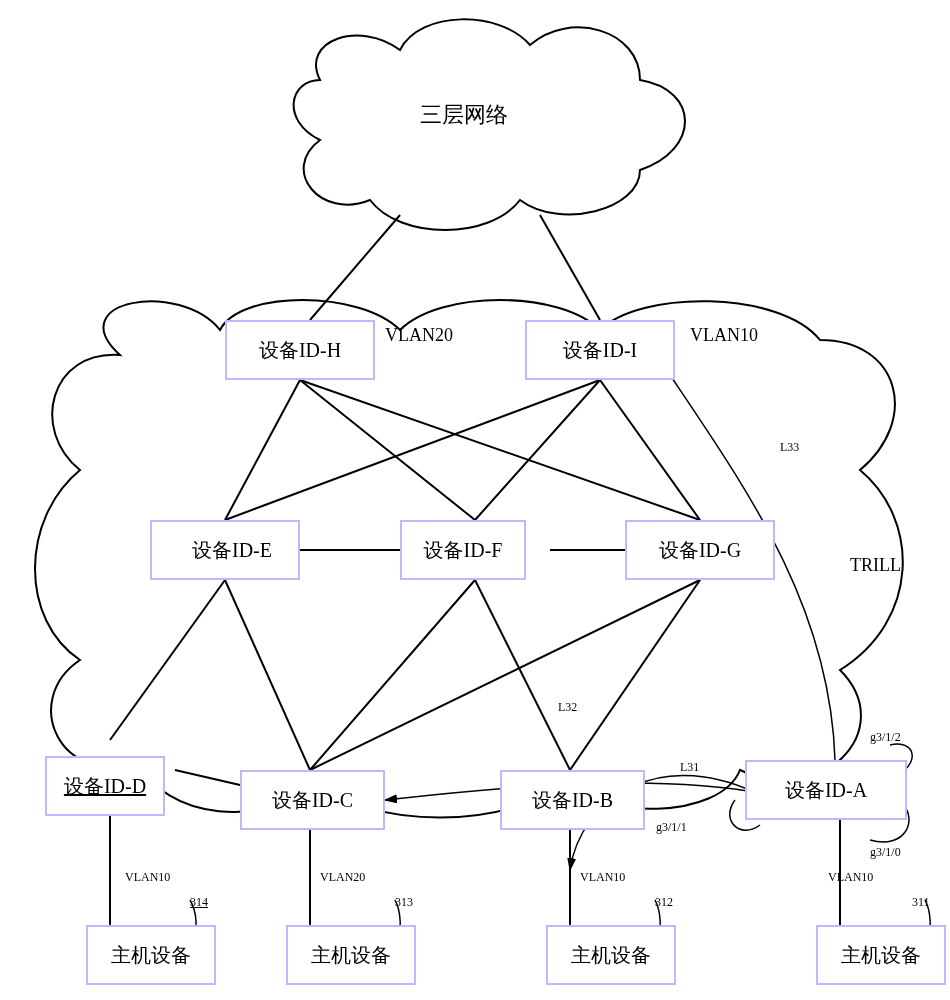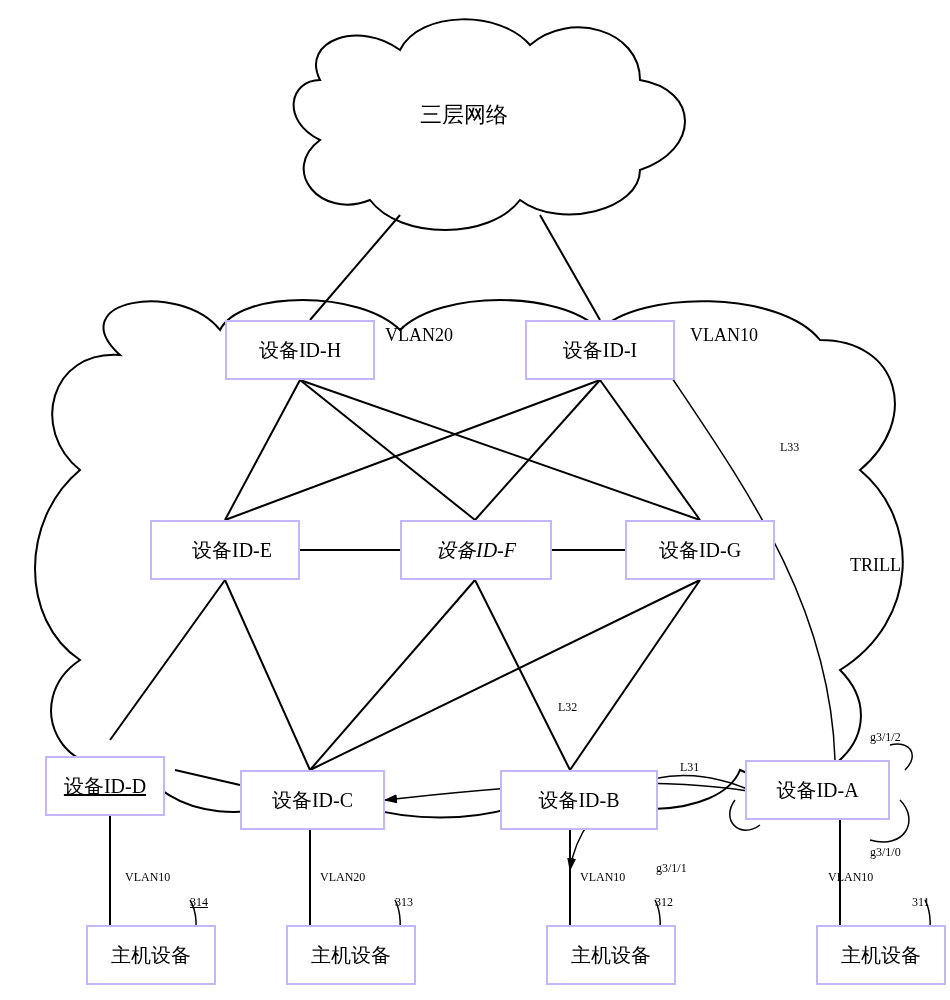--- a/index.html
+++ b/index.html
@@ -115,46 +115,46 @@
   <path d="M 760 825 C 740 840, 720 820, 735 800" fill="none" stroke="#000" stroke-width="1.5"></path>
   <path d="M 890 745 C 910 740, 920 755, 905 770" fill="none" stroke="#000" stroke-width="1.5"></path>
 </svg>
 
 <div class="lbl" style="left:420px; top:100px; font-size:22px;">三层网络</div>
 
 <div class="box" style="left:225px; top:320px; width:150px; height:60px;">设备ID-H</div>
 <div class="box" style="left:525px; top:320px; width:150px; height:60px;">设备ID-I</div>
 
 <div class="box" style="left:150px; top:520px; width:150px; height:60px;padding-left:14px;">设备ID-E</div>
-<div class="box" style="left:400px; top:520px; width:152px; height:60px;font-style:italic;">设备ID-F</div>
+<div class="box" style="left:400px; top:520px; width:126px; height:60px;">设备ID-F</div>
 <div class="box" style="left:625px; top:520px; width:150px; height:60px;">设备ID-G</div>
 
 <div class="box" style="left:45px; top:756px; width:120px; height:60px;text-decoration:underline;">设备ID-D</div>
 <div class="box" style="left:240px; top:770px; width:145px; height:60px;">设备ID-C</div>
-<div class="box" style="left:500px; top:770px; width:158px; height:60px;">设备ID-B</div>
-<div class="box" style="left:745px; top:760px; width:145px; height:60px;text-align:center;">设备ID-A</div>
+<div class="box" style="left:500px; top:770px; width:145px; height:60px;">设备ID-B</div>
+<div class="box" style="left:745px; top:760px; width:162px; height:60px;text-align:center;">设备ID-A</div>
 
 <div class="box smallbox" style="left:45px; top:925px;">主机设备</div>
 <div class="box smallbox" style="left:245px; top:925px;">主机设备</div>
 <div class="box smallbox" style="left:505px; top:925px;">主机设备</div>
 <div class="box smallbox" style="left:775px; top:925px;">主机设备</div>
 
 <div class="lbl" style="left:385px; top:325px;">VLAN20</div>
 <div class="lbl" style="left:690px; top:325px;">VLAN10</div>
 <div class="lbl sub" style="left:125px; top:870px;">VLAN10</div>
 <div class="lbl sub" style="left:320px; top:870px;">VLAN20</div>
 <div class="lbl sub" style="left:580px; top:870px;">VLAN10</div>
 <div class="lbl sub" style="left:828px; top:870px;">VLAN10</div>
 
 <div class="lbl" style="left:850px; top:555px;">TRILL</div>
 
 <div class="lbl sub" style="left:680px; top:760px;">L31</div>
 <div class="lbl sub" style="left:558px; top:700px;">L32</div>
 <div class="lbl sub" style="left:780px; top:440px;">L33</div>
 
 <div class="lbl sub" style="left:870px; top:845px;">g3/1/0</div>
-<div class="lbl sub" style="left:656px; top:820px;margin-top:41px;">g3/1/1</div>
+<div class="lbl sub" style="left:656px; top:820px;">g3/1/1</div>
 <div class="lbl sub" style="left:870px; top:730px;">g3/1/2</div>
 
 <div class="lbl sub" style="left:190px; top:895px;text-decoration:underline;">314</div>
 <div class="lbl sub" style="left:395px; top:895px;">313</div>
 <div class="lbl sub" style="left:655px; top:895px;">312</div>
 <div class="lbl sub" style="left:912px; top:895px;">311</div>
 
 </body></html>

